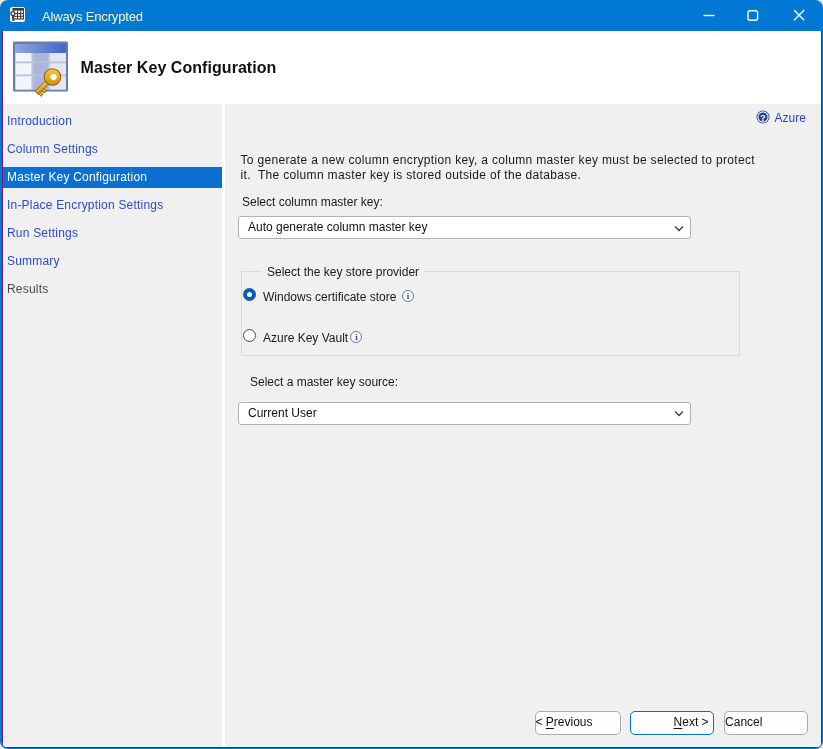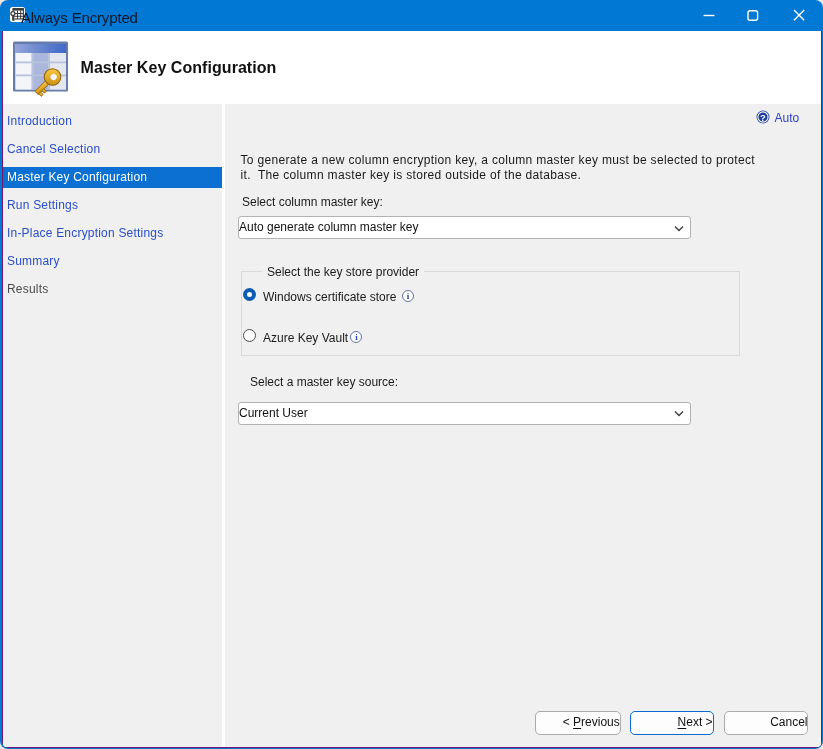--- a/index.html
+++ b/index.html
@@ -1,46 +1,46 @@
 <!DOCTYPE html>
 <html><head>
 <meta charset="utf-8">
 <style>
   html,body{margin:0;padding:0;}
   body{width:823px;height:749px;background:#ece8e0;font-family:"Liberation Sans",sans-serif;position:relative;overflow:hidden;}
   .win{position:absolute;inset:0;border-radius:8px;background:#0078d4;overflow:hidden;}
   .frame{position:absolute;left:1.5px;right:1.5px;top:31px;bottom:1.5px;background:#701a75;border-radius:0 0 6.5px 6.5px;overflow:hidden;}
   .inner{position:absolute;left:1px;right:1px;top:0;bottom:1px;background:#f0f0f0;overflow:hidden;}
   
-  .tb-text{position:absolute;left:21px;top:9px;font-size:15px;color:#0f172a;letter-spacing:-0.15px;}
+  .tb-text{position:absolute;left:42px;top:9px;font-size:13px;color:#fef9c3;letter-spacing:-0.15px;}
   .tb-btn{position:absolute;top:0;height:31px;}
   
   .header{position:absolute;left:0;top:0;width:100%;height:73px;background:#ffffff;}
   .header h1{position:absolute;left:78px;top:28.5px;margin:0;font-size:16px;font-weight:bold;color:#111;letter-spacing:0.05px;line-height:16px;}
   
   .nav{position:absolute;left:0;top:73px;bottom:0;width:219.5px;background:#f0f0f0;}
   .sep{position:absolute;left:219.5px;top:73px;bottom:0;width:2.5px;background:#ffffff;}
   .nav .item{height:28px;line-height:28px;padding-left:4.5px;font-size:12px;letter-spacing:0.2px;color:#2b4ec8;white-space:nowrap;}
   .nav .sel{height:21px;line-height:21px;margin:3.5px 0;background:#0b70d1;color:#fff;}
   .nav .dis{color:#4a4a4a;}
   
   .content{position:absolute;left:223.5px;top:73px;right:0;bottom:0;font-size:12px;color:#1a1a1a;}
   .abs{position:absolute;}
   .help{color:#2b3fc8;}
-  .dd{position:absolute;left:12px;width:453px;height:23px;background:#fff;border:1px solid #b2b2b2;border-radius:3px;box-sizing:border-box;line-height:21px;font-size:12px;color:#111;}
+  .dd{position:absolute;left:12px;width:453px;height:23px;background:#fff;border:1px solid #b2b2b2;border-radius:3px;box-sizing:border-box;line-height:21px;padding-left:9px;font-size:12px;color:#111;}
   .chev{position:absolute;right:6px;top:7.5px;width:10px;height:8px;}
   .gb{position:absolute;left:14.5px;width:497.5px;border:1px solid #dadada;}
   .gblab{position:absolute;background:#f0f0f0;padding:0 5px;}
   .radio{position:absolute;width:13.6px;height:13.6px;border-radius:50%;box-sizing:border-box;}
   .radio.on{border:4.1px solid #0c5cb4;background:#fff;}
   .radio.off{border:1.4px solid #4c4c4c;background:#fdfdfd;}
   .info{position:absolute;width:12px;height:12px;border-radius:50%;border:1.2px solid #64749e;background:#fff;box-sizing:border-box;}
   .info:after{content:"i";position:absolute;left:0;right:0;top:-0.5px;text-align:center;font-size:9px;font-weight:bold;color:#2443b8;font-family:"Liberation Serif",serif;}
   
-  .btn{position:absolute;top:607px;height:24px;box-sizing:border-box;background:#fdfdfd;border:1px solid #ababab;border-radius:5px;font-size:12px;color:#111;text-align:right;line-height:21px;}
+  .btn{position:absolute;top:607px;height:24px;box-sizing:border-box;background:#fdfdfd;border:1px solid #ababab;border-radius:5px;font-size:12px;color:#111;text-align:left;line-height:21px;}
   .btn.def{border:1.8px solid #0a6ad2;padding-left:43px;}
   u{text-decoration:underline;text-underline-offset:1.5px;}
 </style>
 </head>
 <body>
 <div class="win">
 
   <svg class="abs" style="left:10px;top:7px" width="15" height="15" viewBox="0 0 15 15">
     <rect x="0" y="0" width="15" height="15" rx="2.5" fill="#fff"></rect>
     <rect x="3" y="1.6" width="10.4" height="10.4" fill="#fff" stroke="#3a3a3a" stroke-width="1.1"></rect>
@@ -102,37 +102,37 @@
           <rect x="43.6" y="56" width="3.6" height="2.7" fill="url(#keyg)" stroke="#8a5f08" stroke-width="0.8"></rect>
           <circle cx="41.5" cy="37" r="8.3" fill="url(#keyg)" stroke="#8a5f08" stroke-width="1"></circle>
           <circle cx="42.3" cy="36.2" r="3.1" fill="#f2f5fa"></circle>
         </g>
       </svg>
     </div>
 
     <div class="nav">
       <div style="height:3px"></div>
       <div class="item">Introduction</div>
-      <div class="item">Cancel Selection</div>
+      <div class="item">Column Settings</div>
       <div class="item sel">Master Key Configuration</div>
+      <div class="item">In-Place Encryption Settings</div>
       <div class="item">Run Settings</div>
-      <div class="item">In-Place Encryption Settings</div>
       <div class="item">Summary</div>
       <div class="item dis">Results</div>
     </div>
     <div class="sep"></div>
 
     <div class="content">
 
       <svg class="abs" style="left:530.3px;top:6.4px" width="14" height="14" viewBox="0 0 14 14">
         <circle cx="7" cy="7" r="6.5" fill="#1c3e9e"></circle>
         <circle cx="7" cy="7" r="5.1" fill="none" stroke="#fff" stroke-width="1.1"></circle>
         <text x="7" y="10.6" text-anchor="middle" font-size="9.5" font-weight="bold" fill="#fff" font-family="Liberation Sans">?</text>
       </svg>
-      <span class="abs help" style="left:548.5px;top:7px">Auto</span>
+      <span class="abs help" style="left:548.5px;top:7px">Azure</span>
       <div class="abs" style="left:14.5px;top:48.5px;line-height:15px;letter-spacing:0.33px;">
         To generate a new column encryption key, a column master key must be selected to protect<br>
         it.&nbsp; The column master key is stored outside of the database.
       </div>
       <div class="abs" style="left:16px;top:90.5px;">Select column master key:</div>
       <div class="dd" style="top:112.3px;">Auto generate column master key
         <svg class="chev" viewBox="0 0 10 8">
               <path d="M1 1.5 L5 5.5 L9 1.5" fill="none" stroke="#3a3a3a" stroke-width="1.3"></path>
             </svg>
       </div>

